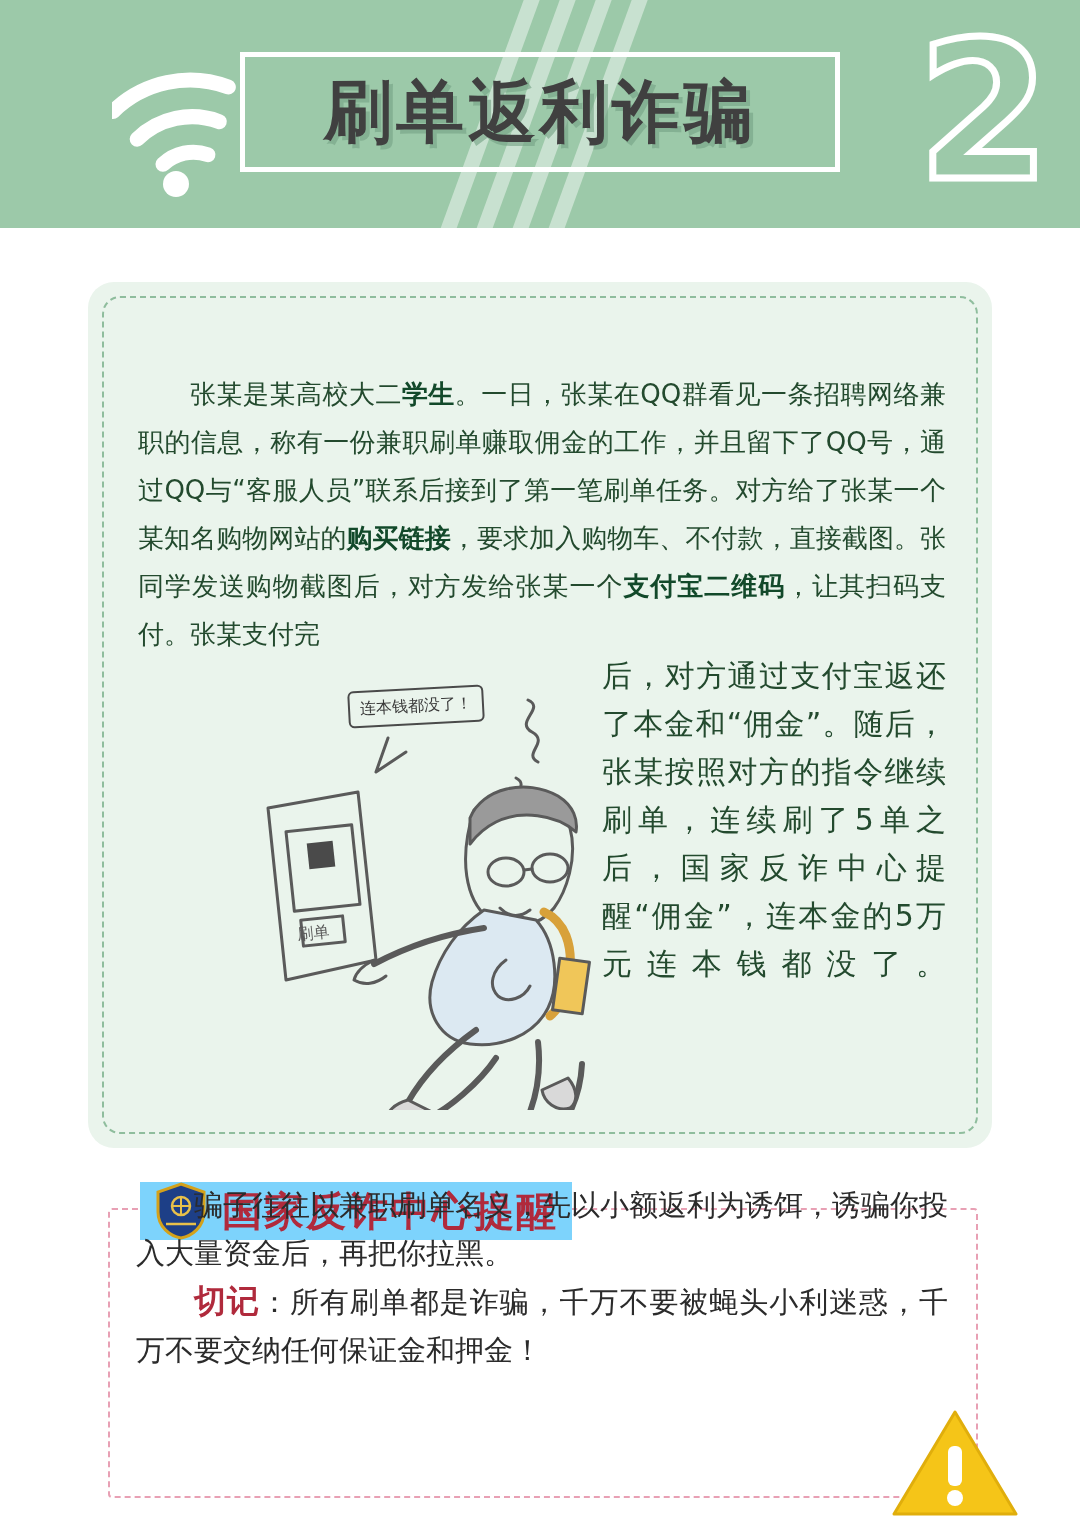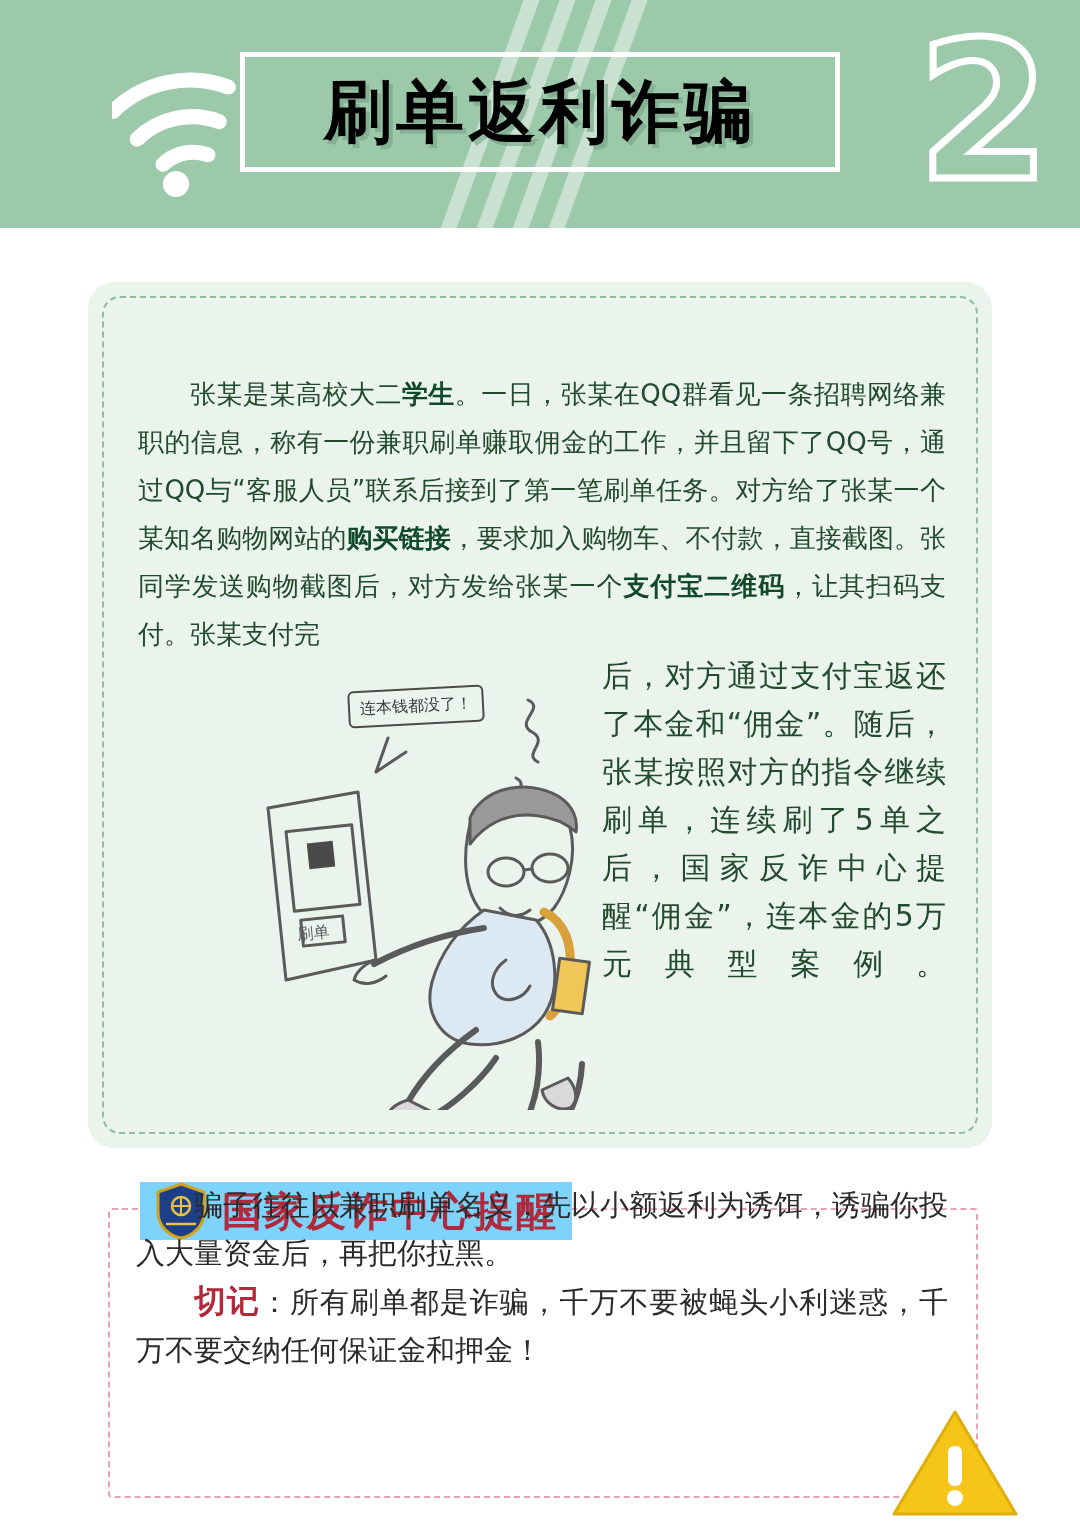--- a/index.html
+++ b/index.html
@@ -57,21 +57,21 @@
     left: 240px; top: 52px;
     width: 600px; height: 120px;
     border: 5px solid #ffffff;
     display: flex;
     align-items: center;
     justify-content: center;
   }
   .title-text {
     font-size: 68px;
     font-weight: bold;
-    color: #000000;
+    color: #404040;
     letter-spacing: 4px;
     text-shadow: 4px 4px 0 rgba(120,165,135,0.65);
     font-family: Liberation Sans, sans-serif;
   }
 
   
   .case-card {
     position: absolute;
     left: 88px; top: 282px;
     width: 904px; height: 866px;
@@ -220,21 +220,21 @@
 <div class="case-card">
   <div class="inner-dash"></div>
 
 
   <div class="case-body">
     <p id="case-p1"><span>张某是某高校大二</span><span class="hl">学生</span><span>。一日，张某在QQ群看见一条招聘网络兼职的信息，称有一份兼职刷单赚取佣金的工作，并且留下了QQ号，通过QQ与“客服人员”联系后接到了第一笔刷单任务。对方给了张某一个某知名购物网站的</span><span class="hl">购买链接</span><span>，要求加入购物车、不付款，直接截图。张同学发送购物截图后，对方发给张某一个</span><span class="hl">支付宝二维码</span><span>，让其扫码支付。张某支付完</span></p>
   </div>
 
   <div class="case-lower">
     <div class="txt">
-      <span id="case-p2"><span>后，对方通过支付宝返还了本金和“佣金”。随后，张某按照对方的指令继续刷单，连续刷了5单之后，国家反诈中心提醒“佣金”，连本金的</span><span class="hl">5万元</span><span>典型案例。</span></span>
+      <span id="case-p2"><span>后，对方通过支付宝返还了本金和“佣金”。随后，张某按照对方的指令继续刷单，连续刷了5单之后，国家反诈中心提醒“佣金”，连本金的</span><span class="hl">5万元</span><span>连本钱都没了。</span></span>
     </div>
   </div>
 
   <div class="illus">
     <div class="speech">连本钱都没了！</div>
     <svg viewBox="0 0 430 450" width="430" height="450">
       <g fill="none" stroke="#5a5a5a" stroke-width="3" stroke-linecap="round" stroke-linejoin="round">
 
         <path d="M150 78 L138 112 L168 92"></path>
 

